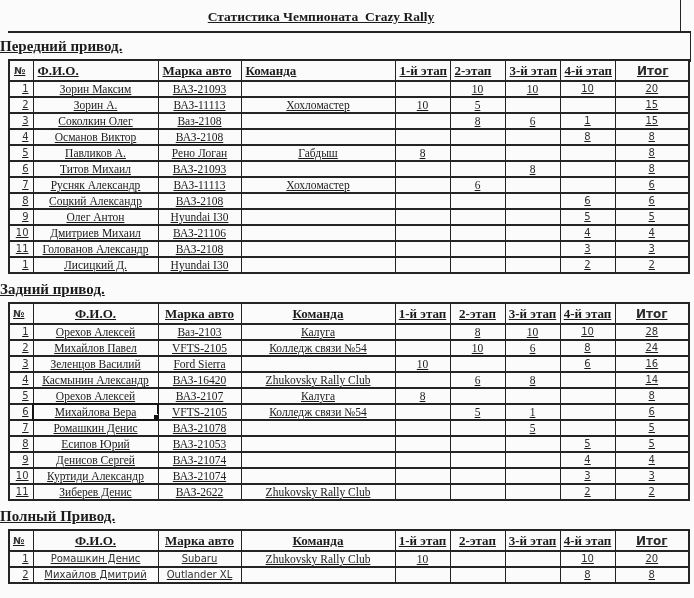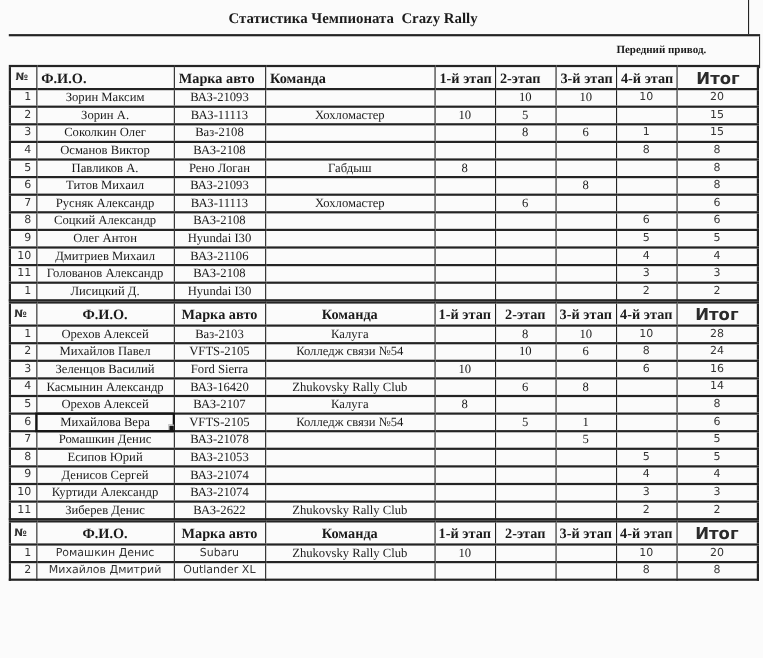--- a/index.html
+++ b/index.html
@@ -3,36 +3,36 @@
 <meta charset="utf-8">
 <style>
   html,body{margin:0;padding:0;}
   body{
     width:694px;height:598px;
     background:#fbfbfb;
     font-family:"Liberation Serif","DejaVu Serif",serif;
     color:#1b1b1b;
     overflow:hidden;
   }
-  .page{position:relative;width:642px;height:598px;}
+  .page{position:relative;width:642px;height:598px;text-decoration:underline;}
 
   
   .doc-title{
     padding-top:9px;height:22px;
     text-align:center;
     font-weight:bold;font-size:13.5px;
     white-space:pre;
   }
   .title-rule{position:absolute;left:8px;top:31px;width:683px;height:2px;background:#242424;}
   .vseg1{position:absolute;left:680px;top:0;width:1px;height:31px;background:#242424;}
   .vseg2{position:absolute;left:690px;top:33px;width:1px;height:29px;background:#242424;}
 
   
   .section-title{
-    text-align:right;font-weight:bold;font-size:10px;
+    text-align:left;font-weight:bold;font-size:15px;
     margin:7px 0 5px 0;height:16px;line-height:16px;
   }
 
   
   table{
     margin-left:8px;width:680px;
     border-collapse:collapse;table-layout:fixed;
     border:2px solid #242424;
   }
   col.c0{width:24px}col.c1{width:125px}col.c2{width:83px}col.c3{width:154px}
@@ -45,21 +45,21 @@
     white-space:nowrap;overflow:hidden;
   }
   thead th{
     height:19px;font-weight:bold;font-size:13px;text-align:center;
   }
   tbody td{
     height:14px;font-size:11.5px;text-align:center;line-height:14px;
   }
   
   thead th:nth-child(1){font-family:"DejaVu Sans",sans-serif;font-size:9.5px;text-align:left;padding-left:3px;color:#333;}
-  thead th:nth-child(9){font-family:"DejaVu Sans",sans-serif;font-size:15px;text-align:center;color:#2b2b2b;margin-left:16px;}
+  thead th:nth-child(9){font-family:"DejaVu Sans",sans-serif;font-size:12px;text-align:center;color:#2b2b2b;margin-left:16px;}
   tbody td:nth-child(1),
   tbody td:nth-child(8),
   tbody td:nth-child(9){font-family:"DejaVu Sans",sans-serif;font-size:10px;color:#333;}
   tbody td:nth-child(1){text-align:right;padding-right:4px;}
   
   table.t3 tbody td:nth-child(2),
   table.t3 tbody td:nth-child(3){font-family:"DejaVu Sans",sans-serif;font-size:10px;color:#333;}
   
   table.t1 thead th{text-align:left;padding-left:4px;}
   table.t1 thead th:nth-child(9){text-align:center;}
@@ -236,20 +236,21 @@
           <td></td>
           <td></td>
           <td></td>
           <td></td>
           <td>2</td>
           <td>2</td>
         </tr>
       </tbody>
   </table>
 
+  <div class="section-title">Задний привод.</div>
   <table class="t2">
     <colgroup>
         <col class="c0">
         <col class="c1">
         <col class="c2">
         <col class="c3">
         <col class="c4">
         <col class="c5">
         <col class="c6">
         <col class="c7">
@@ -386,20 +387,21 @@
           <td>Zhukovsky Rally Club</td>
           <td></td>
           <td></td>
           <td></td>
           <td>2</td>
           <td>2</td>
         </tr>
       </tbody>
   </table>
 
+  <div class="section-title">Полный Привод.</div>
   <table class="t3">
     <colgroup>
         <col class="c0">
         <col class="c1">
         <col class="c2">
         <col class="c3">
         <col class="c4">
         <col class="c5">
         <col class="c6">
         <col class="c7">

